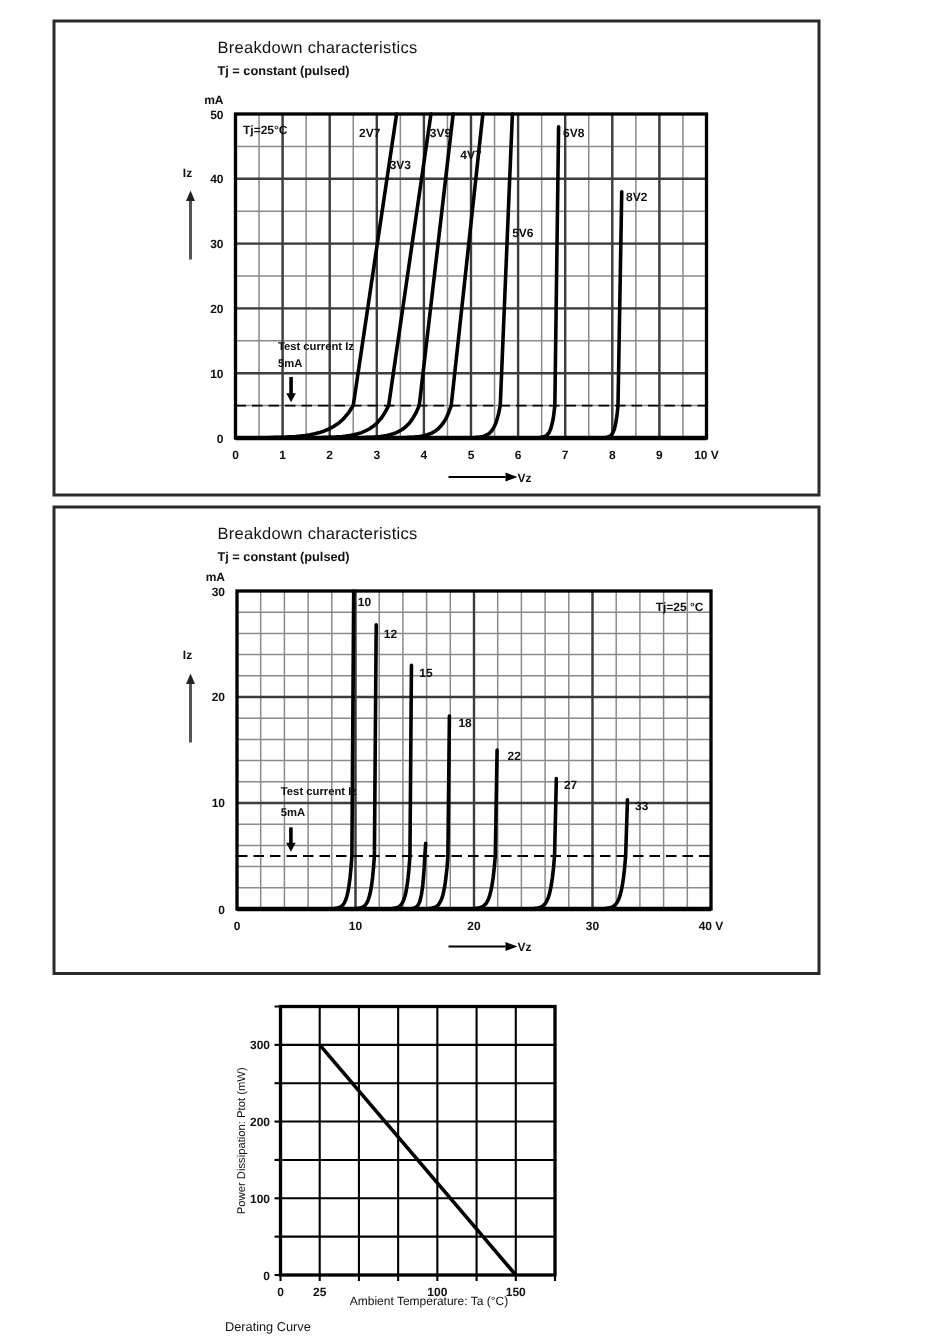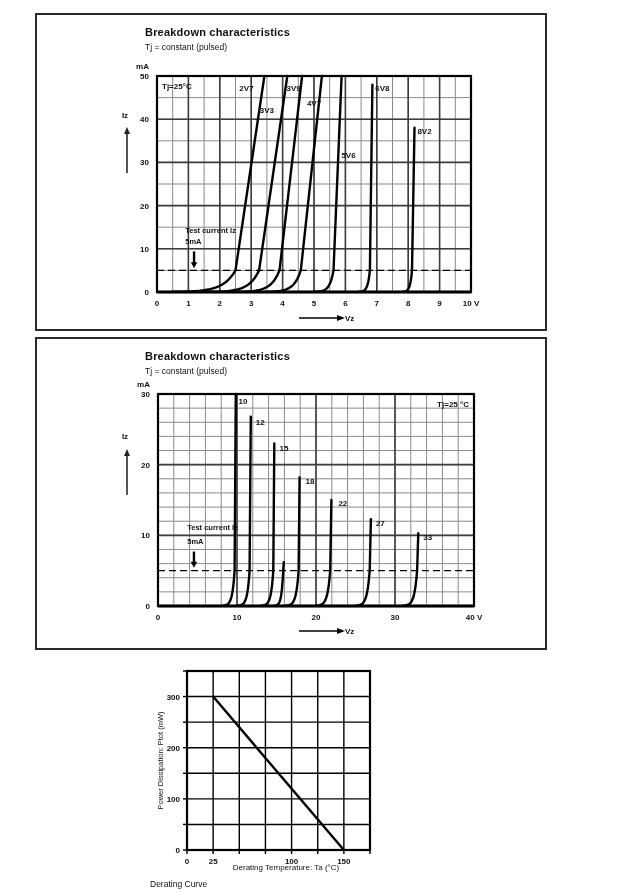--- a/index.html
+++ b/index.html
@@ -2,22 +2,22 @@
 <html><head>
 <meta charset="utf-8">
 <style>
   *{margin:0;padding:0;box-sizing:border-box}
   html,body{background:#fff}
   .page{position:relative;width:623px;height:893px;background:#ffffff;
         font-family:"Liberation Sans",sans-serif;color:#111;overflow:hidden}
   .panel{position:absolute;left:35px;width:512px;border:2px solid #2a2a2a;background:#fff}
   #panel-0{top:13px;height:318px}
   #panel-1{top:337px;height:313px}
-  .chart-title{position:absolute;left:108px;top:11px;font-size:11px;font-weight:700;letter-spacing:.2px}
-  .chart-subtitle{position:absolute;left:108px;top:27px;font-size:8.5px;font-weight:400}
+  .chart-title{position:absolute;left:108px;top:11px;font-size:11px;font-weight:400;letter-spacing:.2px}
+  .chart-subtitle{position:absolute;left:108px;top:27px;font-size:8.5px;font-weight:700}
   .panel svg{position:absolute;left:0;top:0}
   .derating-wrap{position:absolute;left:150px;top:655px;width:330px;height:238px}
   .derating-wrap svg{position:absolute;left:0;top:0}
   .axis-caption{position:absolute;left:0;top:208px;width:272px;text-align:center;font-size:8px;color:#111}
   .chart-caption{position:absolute;left:0;top:224px;width:272px;text-align:left;font-size:8.5px;color:#111}
   svg text{font-family:"Liberation Sans",sans-serif;fill:#111}
   .tick{font-size:8px;font-weight:700}
   .clab{font-size:8px;font-weight:700}
   .ann{font-size:7.5px;font-weight:700}
   .axl{font-size:8px;font-weight:700}
@@ -241,17 +241,17 @@
         <text x="37" y="209" text-anchor="middle" class="tick">0</text>
         <text x="63.14285714285714" y="209" text-anchor="middle" class="tick">25</text>
         <text x="141.57142857142856" y="209" text-anchor="middle" class="tick">100</text>
         <text x="193.85714285714286" y="209" text-anchor="middle" class="tick">150</text>
         <text x="30" y="198" text-anchor="end" class="tick">0</text>
         <text x="30" y="146.85714285714286" text-anchor="end" class="tick">100</text>
         <text x="30" y="95.71428571428572" text-anchor="end" class="tick">200</text>
         <text x="30" y="44.571428571428584" text-anchor="end" class="tick">300</text>
         <text text-anchor="middle" class="dlab" transform="translate(13 105.5) rotate(-90)">Power Dissipation: Ptot (mW)</text>
       </svg>
-    <div class="axis-caption">Derating Temperature: Ta (°C)</div>
+    <div class="axis-caption">Ambient Temperature: Ta (°C)</div>
     <div class="chart-caption">Derating Curve</div>
   </section>
 
 </div>
 
 </body></html>

